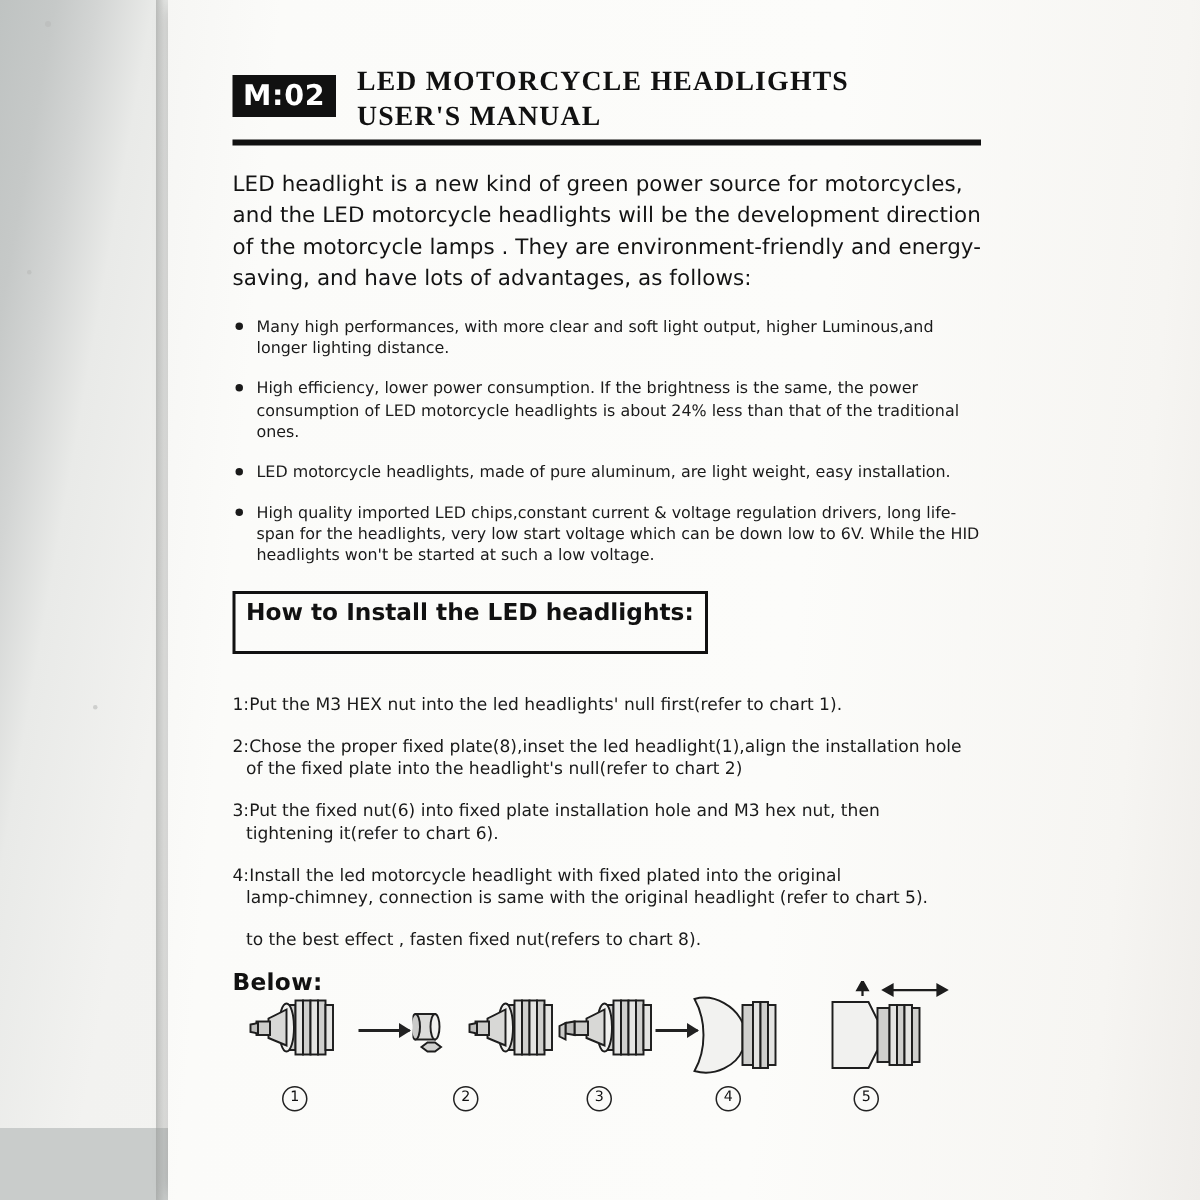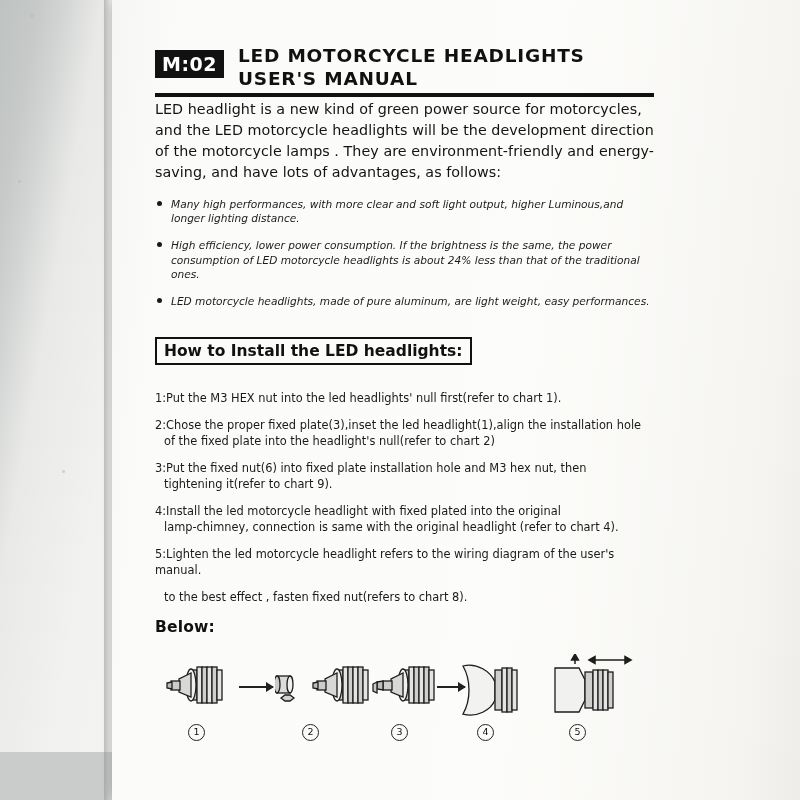--- a/index.html
+++ b/index.html
@@ -58,76 +58,76 @@
   }
   .title-block {
     margin-left: 14px;
   }
   .title-line1, .title-line2 {
     font-weight: bold;
     font-size: 18.5px;
     letter-spacing: 0.8px;
     line-height: 1.25;
     color: #111;
+    font-family: Liberation Serif, serif;
   }
   .title-rule {
     height: 4px;
     background: #111;
     margin-top: 3px;
     width: 100%;
   }
   #headrule {
     margin-left: 0px;
     width: 499px;
   }
 
   
   .intro {
-    margin-top: 2px;
+    margin-top: 16px;
     font-size: 14.3px;
     line-height: 1.47;
     color: #131313;
     letter-spacing: 0.05px;
   }
 
   
   ul.bullets {
     list-style: none;
     margin: 14px 0 0 0;
     padding: 0;
   }
   ul.bullets li {
     position: relative;
     padding-left: 16px;
     margin-bottom: 13px;
     font-size: 10.6px;
     line-height: 1.33;
     color: #1a1a1a;
-    font-style: italic;
   }
   ul.bullets li::before {
     content: "";
     position: absolute;
     left: 2px;
     top: 4px;
     width: 5px;
     height: 5px;
     border-radius: 50%;
     background: #1a1a1a;
   }
 
   
   .section-head {
     display: inline-block;
     border: 2.2px solid #111;
-    padding: 3px 8px 3px 7px;
+    padding: 3px 8px 17px 7px;
     font-size: 15.5px;
     font-weight: bold;
     color: #111;
-    margin-top: 16px;
+    margin-top: 4px;
   }
   .steps {
     margin-top: 26px;
   }
   .step {
     font-size: 11.4px;
     line-height: 1.36;
     margin-bottom: 12px;
     color: #1a1a1a;
   }
@@ -203,44 +203,42 @@
     </div>
     <div class="title-rule" id="headrule"></div>
 
     
     <div class="intro">LED headlight is a new kind of green power source for motorcycles, and the LED motorcycle headlights will be the development direction of the motorcycle lamps . They are environment-friendly and energy-saving, and have lots of advantages,  as follows:</div>
 
     
     <ul class="bullets">
       <li>Many high performances, with more clear and soft light output, higher Luminous,and longer lighting  distance.</li>
       <li>High efficiency, lower power consumption. If the brightness is the same, the power consumption of LED motorcycle headlights is about 24% less than that of the traditional ones.</li>
-      <li>LED motorcycle headlights, made of pure aluminum, are light weight, easy performances.</li>
+      <li>LED motorcycle headlights, made of pure aluminum, are light weight, easy installation.</li>
+      <li>High quality imported LED chips,constant current &amp; voltage regulation drivers, long life-span for the headlights, very low start voltage which can be down low to 6V. While the HID headlights won't be started at such a low voltage.</li>
     </ul>
 
     
     <div class="section-head">How to Install the LED headlights:</div>
 
     <div class="steps">
       <div class="step">
         <span>1:Put the M3 HEX nut into the led headlights' null first(refer to chart 1).</span>
       </div>
       <div class="step">
-        <span>2:Chose the proper fixed plate(3),inset the led headlight(1),align the installation hole</span>
+        <span>2:Chose the proper fixed plate(8),inset the led headlight(1),align the installation hole</span>
         <span class="cont">of the fixed plate into the headlight's null(refer to chart 2)</span>
       </div>
       <div class="step">
         <span>3:Put the fixed nut(6) into fixed plate installation hole and M3 hex nut, then</span>
-        <span class="cont">tightening it(refer to chart 9).</span>
+        <span class="cont">tightening it(refer to chart 6).</span>
       </div>
       <div class="step">
         <span>4:Install the led motorcycle headlight with fixed plated into the original</span>
-        <span class="cont">lamp-chimney, connection is same with the original headlight (refer to chart 4).</span>
-      </div>
-      <div class="step">
-        <span>5:Lighten the led motorcycle headlight refers to the wiring diagram of the user's manual.</span>
+        <span class="cont">lamp-chimney, connection is same with the original headlight (refer to chart 5).</span>
       </div>
       <div class="step">
         <span class="cont">to the best effect , fasten fixed nut(refers to chart 8).</span>
       </div>
     </div>
 
     <div class="below-head">Below:</div>
   </div>
 
   <div id="diagram">

